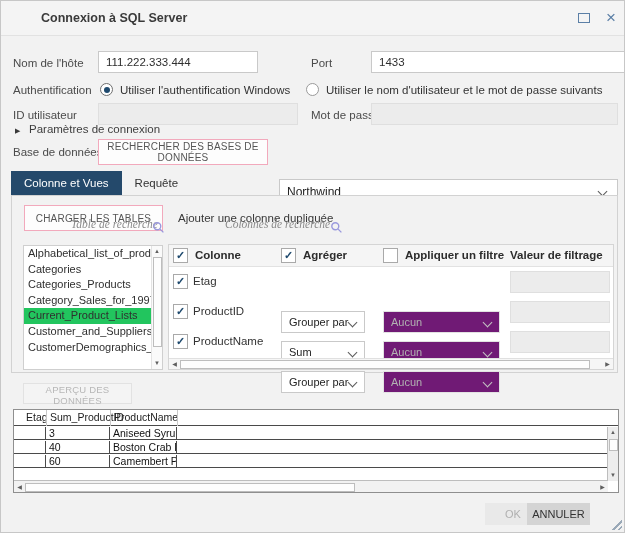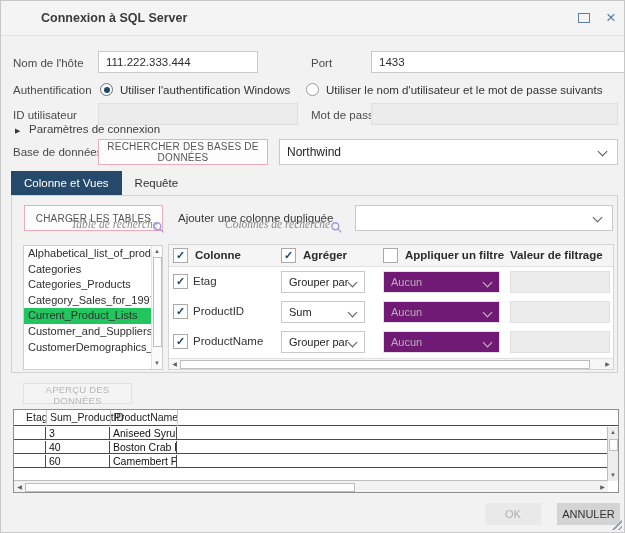--- a/index.html
+++ b/index.html
@@ -29,21 +29,21 @@
   .radio.on::after { content:""; position:absolute; left:2.5px; top:2.5px; width:6px; height:6px; background:#1f4a6e; border-radius:50%; }
 
   
   #expander-arrow { position:absolute; left:14px; top:123px; font-size:7px; color:#3a3a3a; line-height:14px; }
   #expander-label { left:28px; top:122px; color:#3e3e3e; }
 
   
   .pinkbtn { position:absolute; background:#fdfdfd; border:1px solid #f2a9bc; color:#555; font-family:inherit; text-align:center; letter-spacing:.2px; cursor:pointer; }
 
   
-  .dd { position:absolute; background:#fff; border:1px solid #c9c9c9; }
+  .dd { position:absolute; background:#fff; border:1px solid #c9c9c9;margin-top:40px; }
   .dd .txt { position:absolute; left:7px; top:0; font-size:12px; color:#232323; line-height:24px; white-space:nowrap; }
   .chev { position:absolute; width:7px; height:7px; border-right:1.5px solid #5a5a5a; border-bottom:1.5px solid #5a5a5a; transform:rotate(45deg); }
   .dd.small .txt { font-size:11px; line-height:20px; }
   .dd.dis { background:#701a75; border-color:#e2e2e2; }
   .dd.dis .txt { color:#b2b2b2; }
   .dd.dis .chev { border-color:#c3c3c3; }
 
   
   #tabbar { position:absolute; left:10px; top:170px; height:24px; display:flex; }
   .tab { height:24px; padding:0 13px; font-size:11.5px; line-height:24px; color:#333; cursor:pointer; }
@@ -84,21 +84,21 @@
   .pvh { position:absolute; top:1px; font-size:10.5px; color:#1d1d1d; white-space:nowrap; }
   .pvh-sep { position:absolute; top:0; width:1px; height:16px; background:#c9c9c9; }
   .pvrow { position:absolute; left:0; width:593px; height:13px; border-bottom:1px solid #4a4a4a; }
   .pvc { position:absolute; top:0; height:13px; font-size:10.5px; line-height:12px; color:#111; border-right:1px solid #4a4a4a; padding-left:3px; white-space:nowrap; overflow:hidden; }
   #pv-vscroll { position:absolute; right:0; top:17px; width:11px; height:54px; background:#ededed; border-left:1px solid #bdbdbd; }
   #pv-hscroll { position:absolute; left:0; bottom:0; width:594px; height:12px; background:#f2f2f2; border-top:1px solid #bdbdbd; }
 
   
   .footbtn { position:absolute; top:502px; height:22px; font-family:inherit; font-size:11px; text-align:center; border:none; cursor:pointer; }
   #ok-btn { left:484px; width:56px; background:#e9e9e9; color:#b0b0b0; }
-  #cancel-btn { left:556px; width:63px; background:#d4d4d4; color:#333; }
+  #cancel-btn { left:526px; width:63px; background:#d4d4d4; color:#333; }
   #grip { position:absolute; right:2px; bottom:2px; width:11px; height:11px;
     clip-path:polygon(100% 0,100% 100%,0 100%);
     background:repeating-linear-gradient(135deg,#9aa9b8 0 1.5px,transparent 1.5px 4.2px); }
 </style>
 </head>
 <body>
 
 <div id="dialog">
 
   <div id="titlebar">

